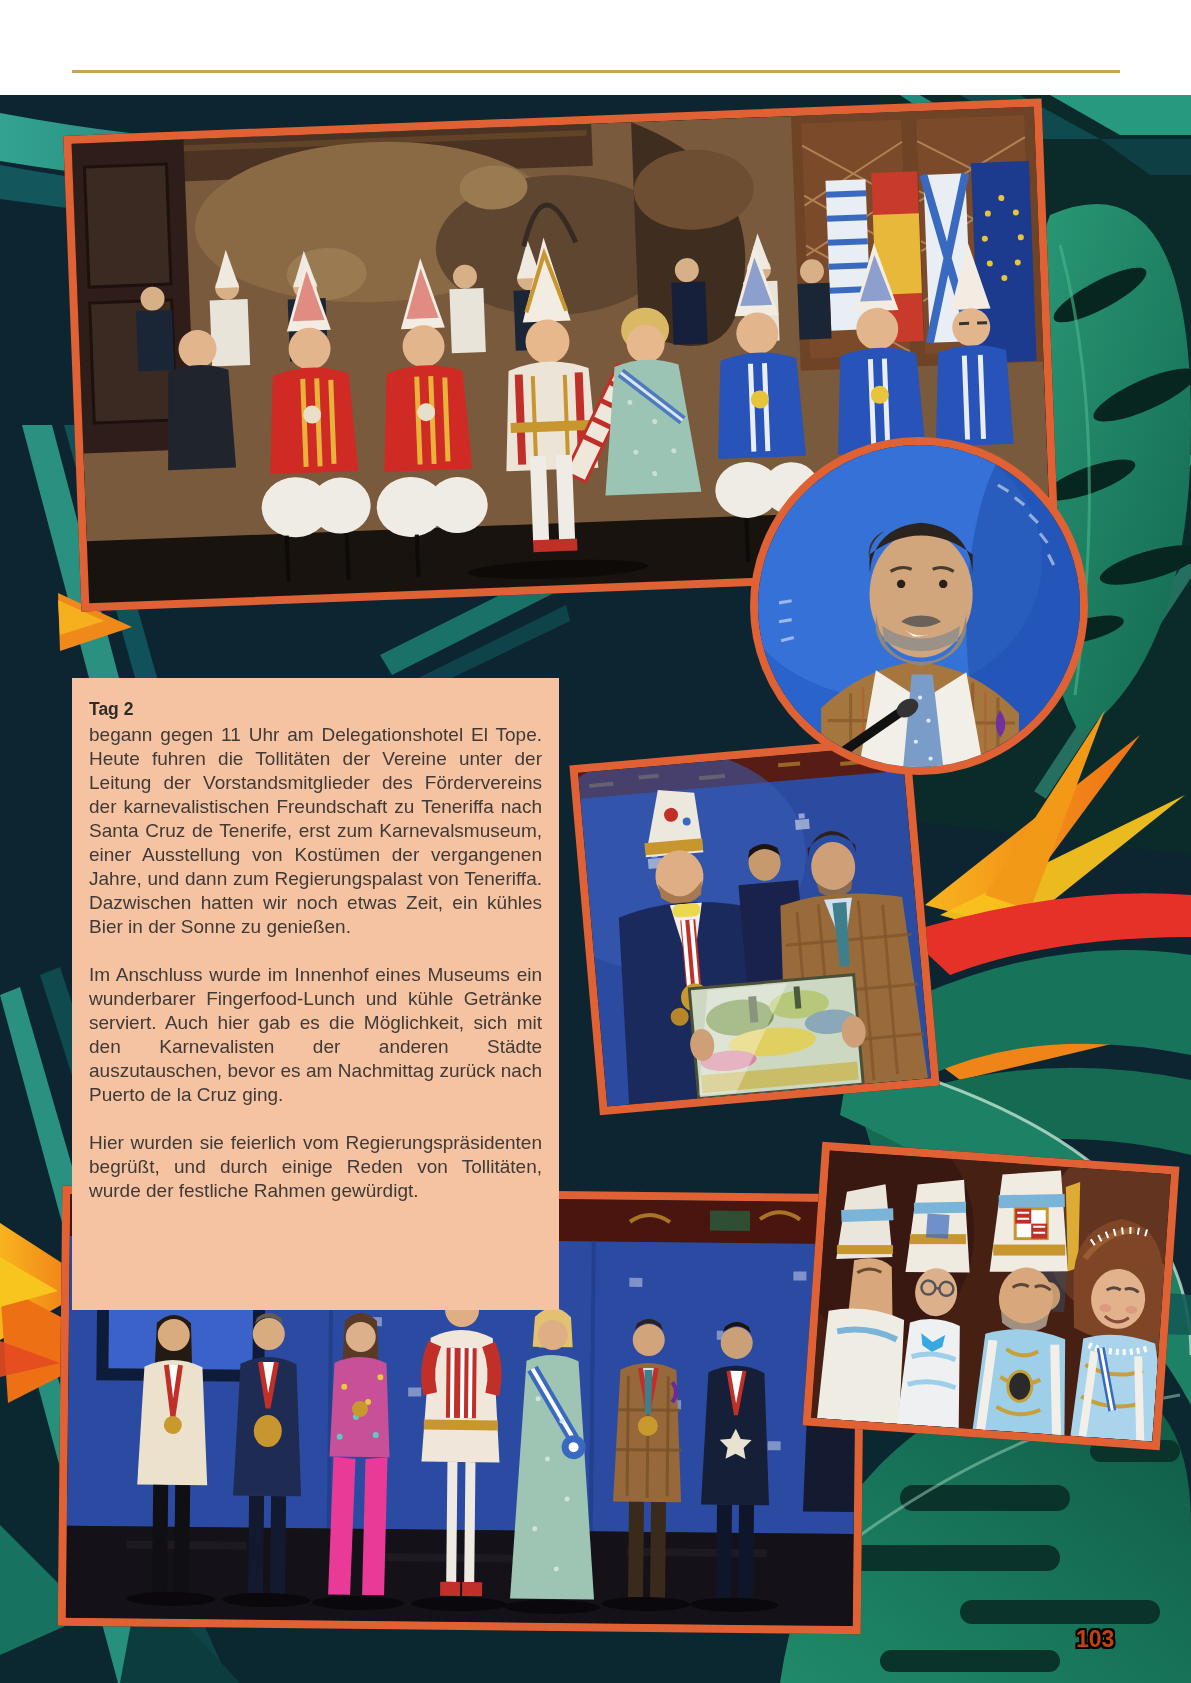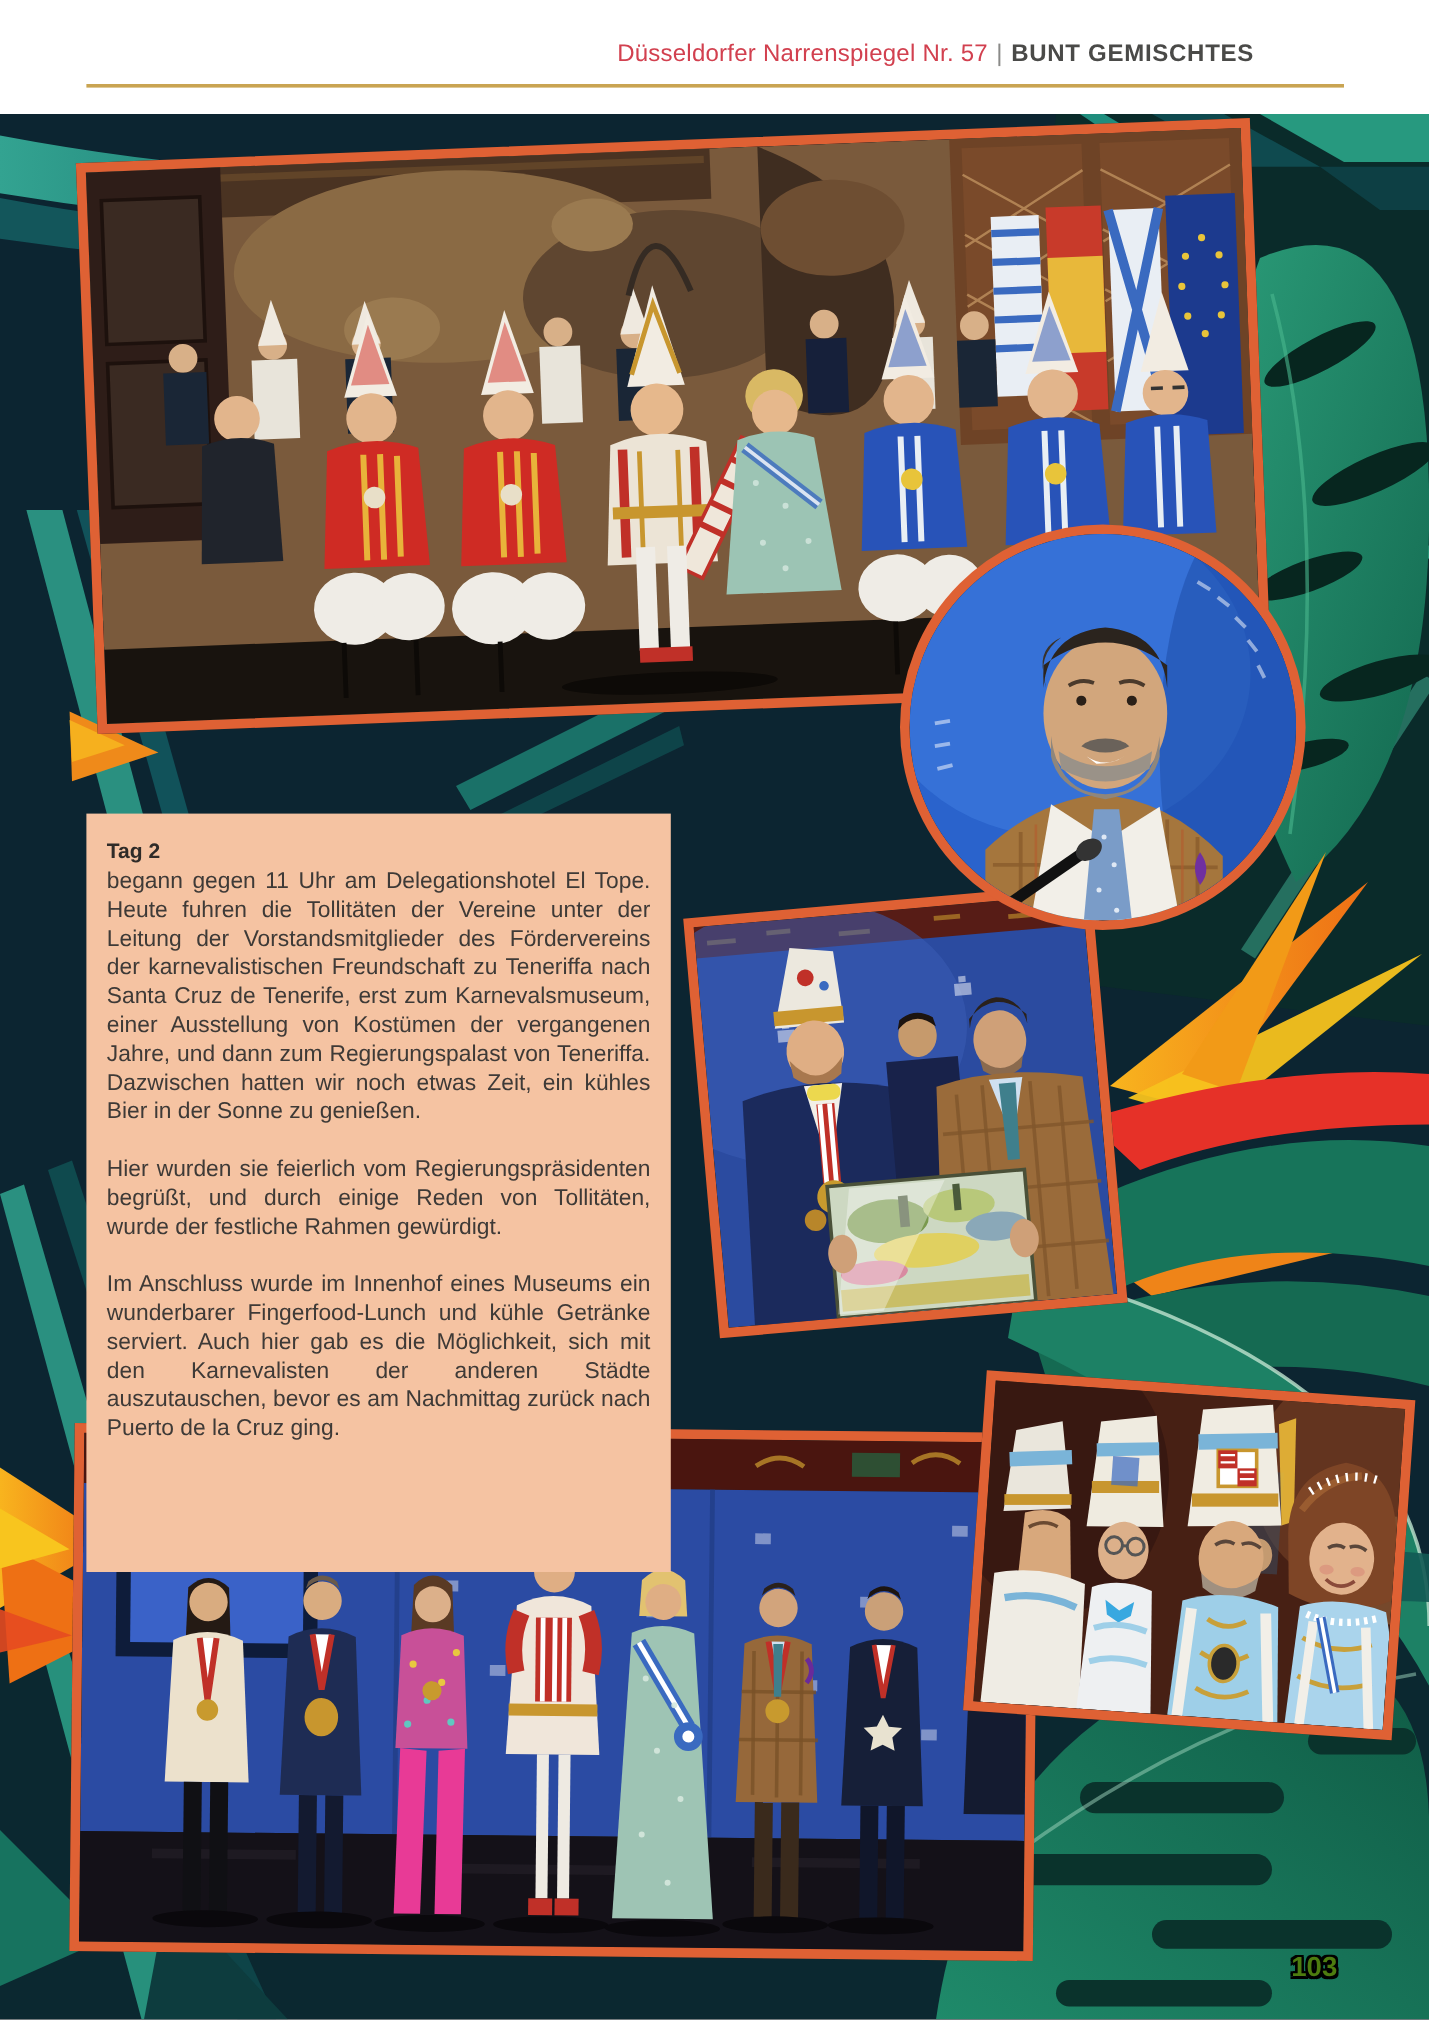--- a/index.html
+++ b/index.html
@@ -27,33 +27,30 @@
   
   .article-box{
     position:absolute;left:72px;top:678px;width:487px;height:632px;background:#f5c3a2;
     z-index:3;box-sizing:border-box;padding:19px 17px 0 17px;color:#3e3a37;
   }
   .article-box h2{margin:0 0 2px 0;font-size:17.5px;line-height:24px;font-weight:700;color:#2f2b28;}
   .article-box p{margin:0;font-size:19px;line-height:24px;text-align:justify;}
   .article-box p + p{margin-top:24px;}
   
   .page-num{
-    position:absolute;left:1076px;top:1626px;z-index:5;font-size:23px;font-weight:700;color:#4d7c0f;
+    position:absolute;left:1076px;top:1626px;z-index:5;font-size:23px;font-weight:700;color:#c2410c;
     text-shadow:-2px -2px 0 #000,2px -2px 0 #000,-2px 2px 0 #000,2px 2px 0 #000,0 2px 0 #000,2px 0 0 #000,0 -2px 0 #000,-2px 0 0 #000;
   }
 </style>
 </head>
 <body>
 
 <div class="page">
 
   <div class="header-band">
-    <div class="header-line">
-      <span class="mag-title">Düsseldorfer Narrenspiegel Nr. 57</span><span class="hdr-sep">|</span><span class="section-title">BUNT GEMISCHTES</span>
-    </div>
     <div class="gold-rule"></div>
   </div>
 
   <div class="bg-wrap">
     <svg viewBox="0 0 1191 1588" preserveAspectRatio="none">
       <defs>
         <linearGradient id="bgLeaf" x1="0" y1="0" x2="1" y2="1">
           <stop offset="0" stop-color="#2a9a77"></stop>
             <stop offset="1" stop-color="#13684f"></stop>
         </linearGradient>
@@ -411,22 +408,22 @@
         <polygon points="110,228 190,228 130,332 92,332" fill="#ffffff" opacity=".35"></polygon>
         <ellipse cx="100" cy="282" rx="12" ry="16" fill="#cfa078"></ellipse>
         <ellipse cx="252" cy="282" rx="12" ry="16" fill="#cfa078"></ellipse>
       </g>
     </svg>
   </div>
 
   <div class="article-box">
     <h2>Tag 2</h2>
     <p>begann gegen 11 Uhr am Delegationshotel El Tope. Heute fuhren die Tollitäten der Vereine unter der Leitung der Vorstandsmitglieder des Fördervereins der karnevalistischen Freundschaft zu Teneriffa nach Santa Cruz de Tenerife, erst zum Karnevalsmuseum, einer Ausstellung von Kostümen der vergangenen Jahre, und dann zum Regierungspalast von Teneriffa. Dazwischen hatten wir noch etwas Zeit, ein kühles Bier in der Sonne zu genießen.</p>
+    <p>Im Anschluss wurde im Innenhof eines Museums ein wunderbarer Fingerfood-Lunch und kühle Getränke serviert. Auch hier gab es die Möglichkeit, sich mit den Karnevalisten der anderen Städte auszutauschen, bevor es am Nachmittag zurück nach Puerto de la Cruz ging.</p>
     <p>Hier wurden sie feierlich vom Regierungspräsidenten begrüßt, und durch einige Reden von Tollitäten, wurde der festliche Rahmen gewürdigt.</p>
-    <p>Im Anschluss wurde im Innenhof eines Museums ein wunderbarer Fingerfood-Lunch und kühle Getränke serviert. Auch hier gab es die Möglichkeit, sich mit den Karnevalisten der anderen Städte auszutauschen, bevor es am Nachmittag zurück nach Puerto de la Cruz ging.</p>
   </div>
 
   <div class="photo photo-lineup">
     <svg viewBox="0 0 787 424" preserveAspectRatio="none">
       <rect width="787" height="42" fill="#4a150f"></rect>
       <g opacity=".85">
         <path d="M20,20 q20,-14 40,0 M90,24 q20,-14 40,0 M170,18 q20,-14 40,0 M420,20 q20,-14 40,0 M560,22 q20,-14 40,0 M690,18 q20,-14 40,0" stroke="#b8862a" stroke-width="4" fill="none"></path>
         <rect x="260" y="8" width="60" height="22" fill="#7a2418"></rect>
         <rect x="640" y="10" width="40" height="20" fill="#2a5a3a"></rect>
       </g>

